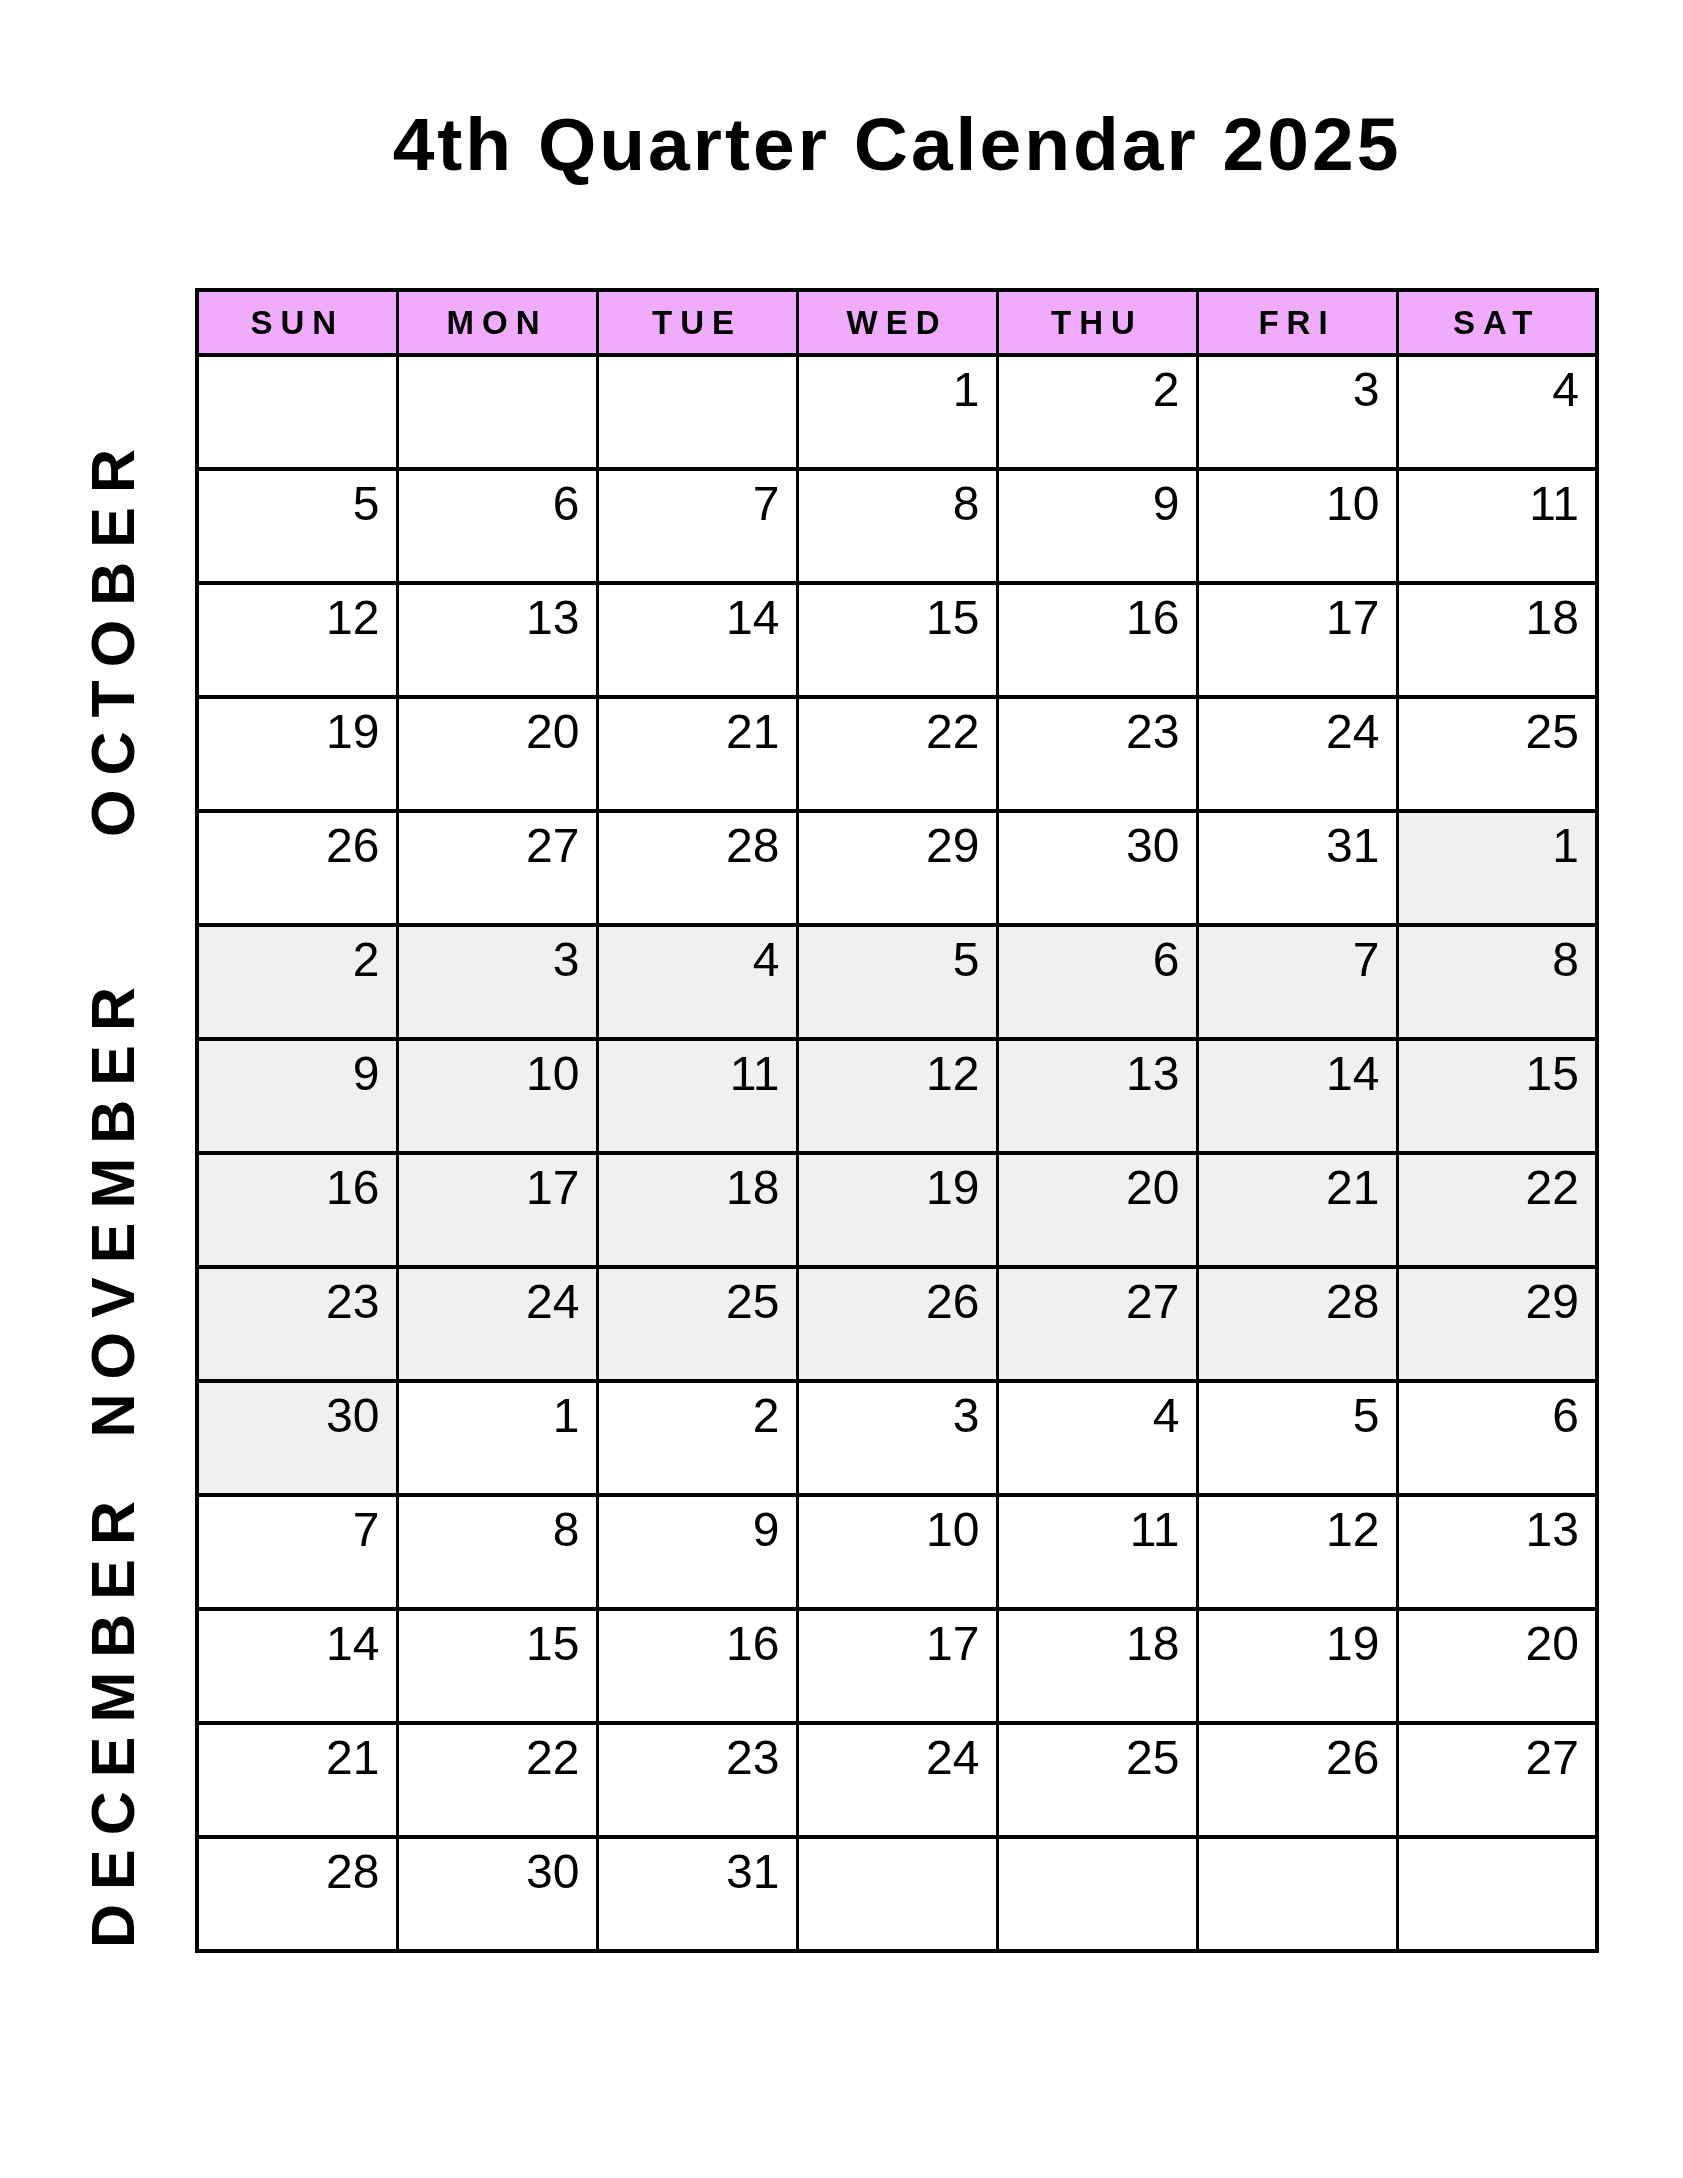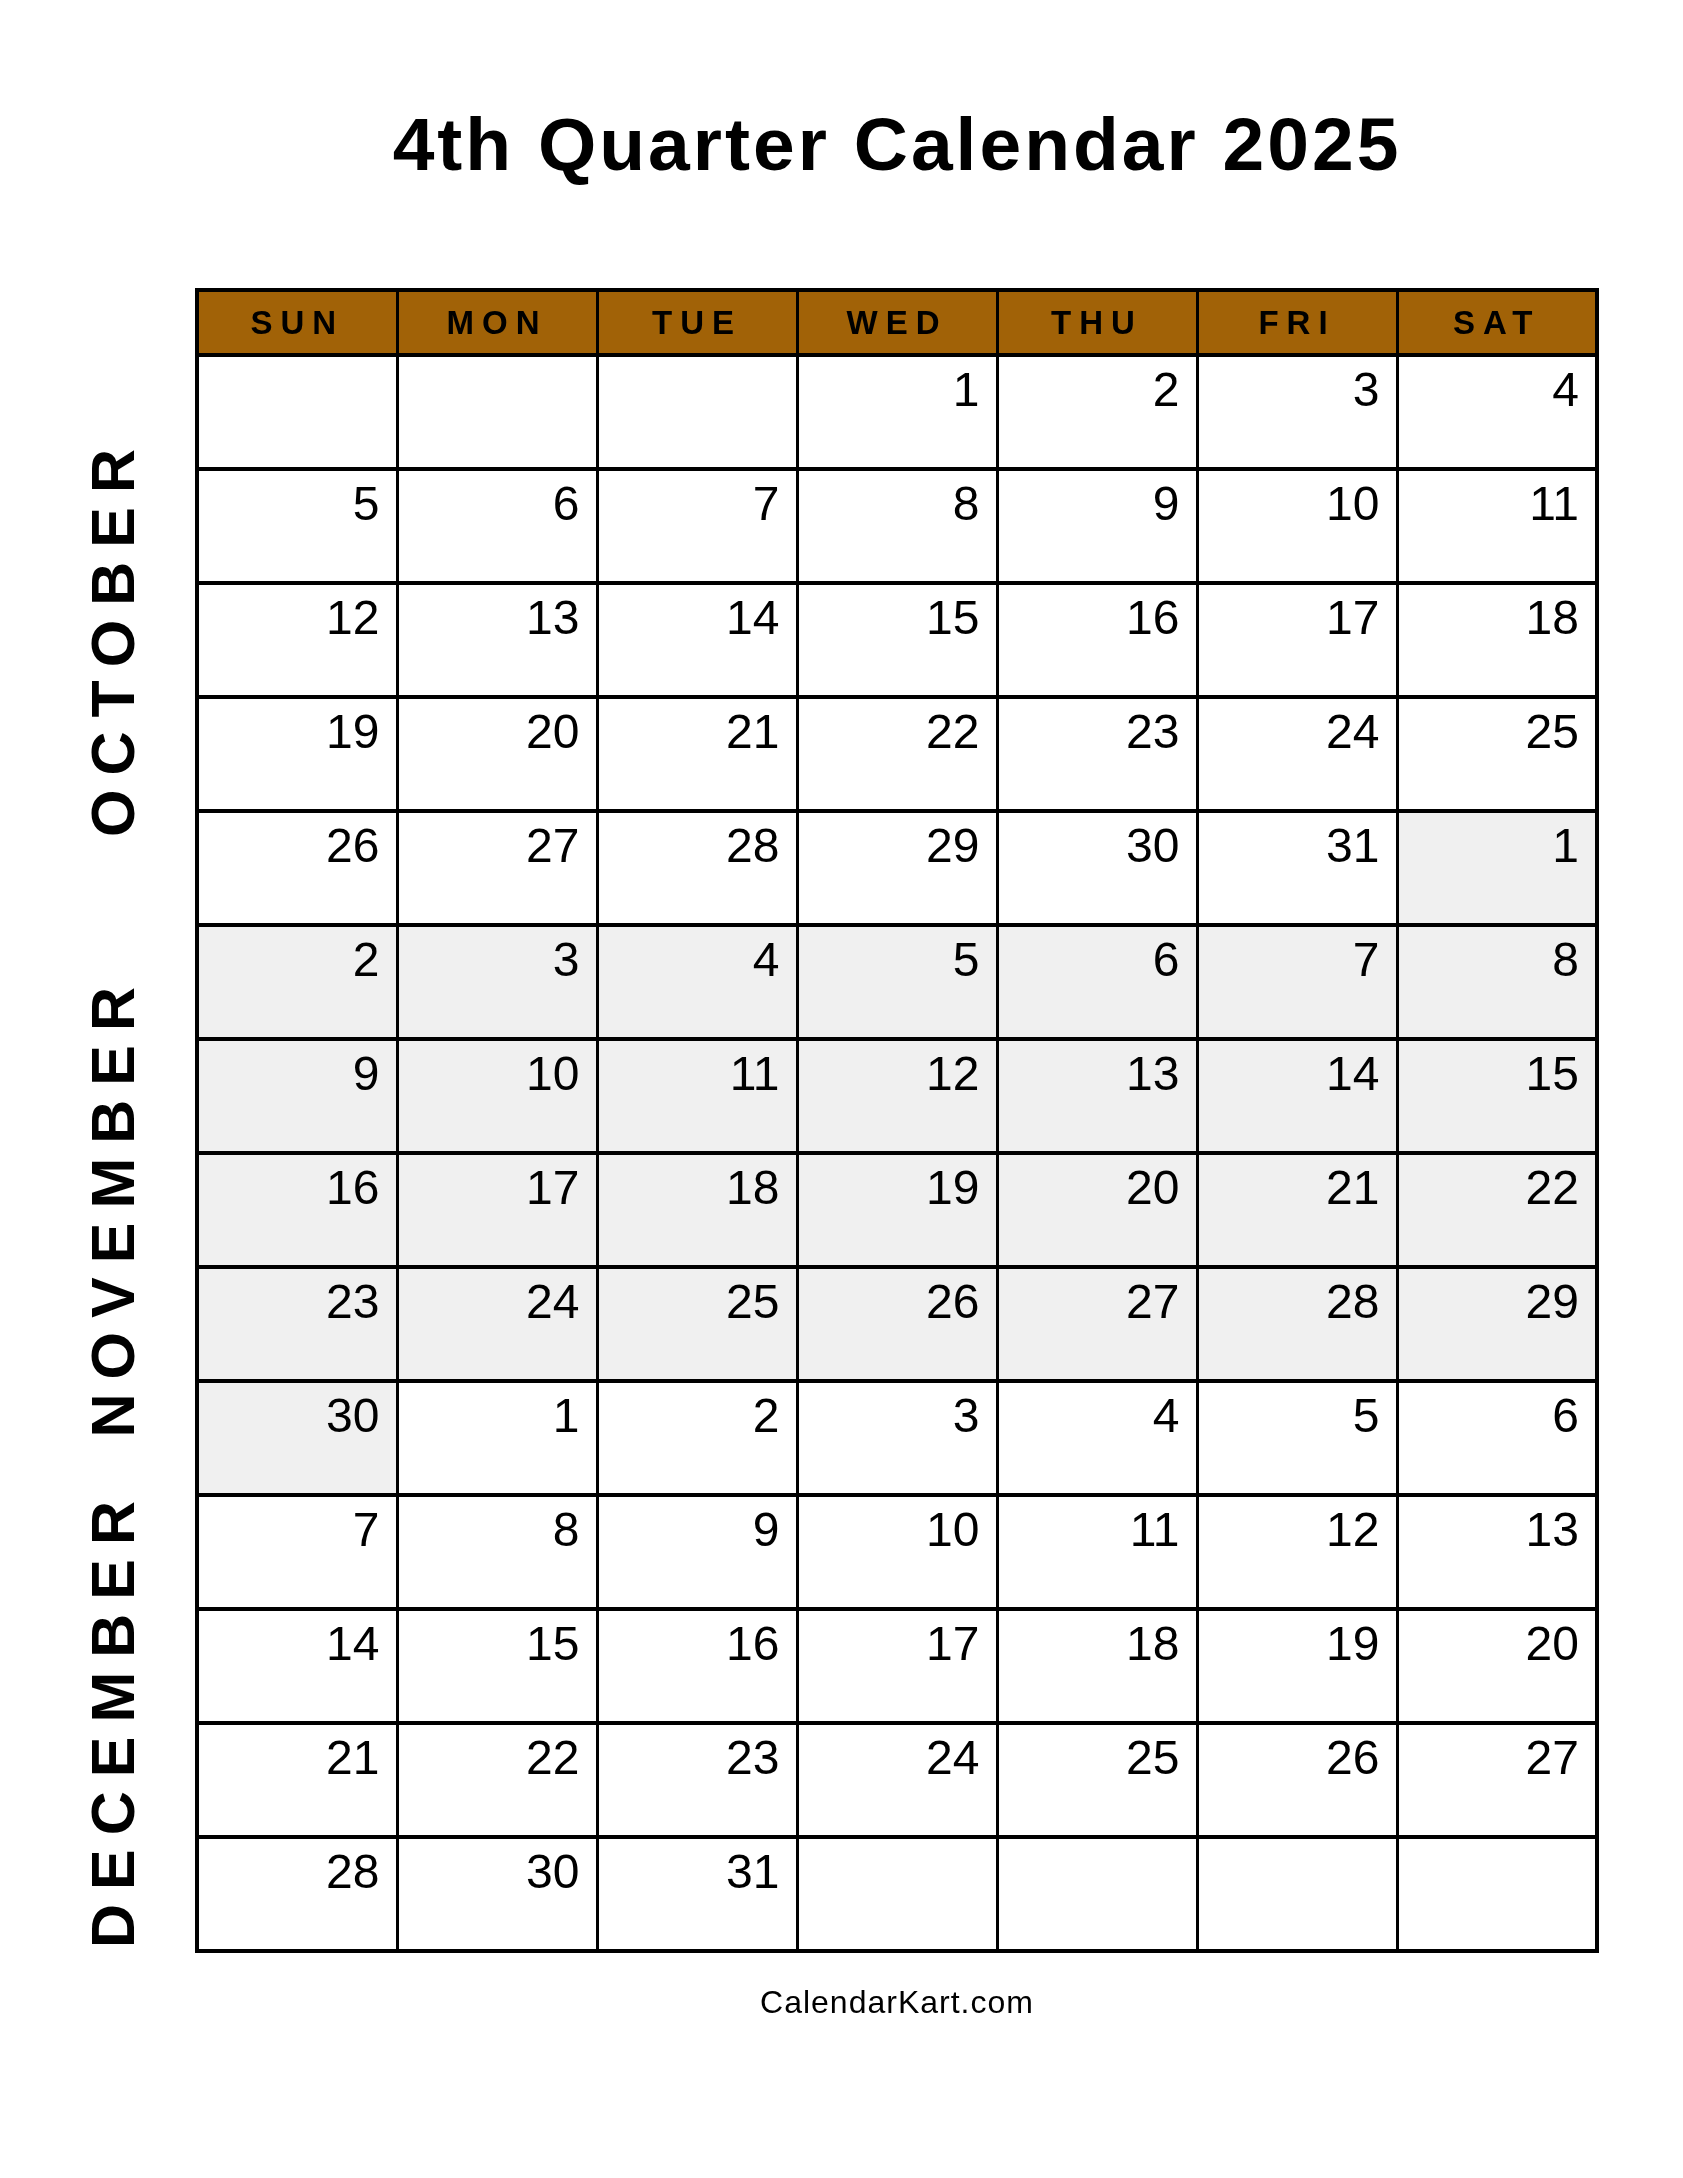--- a/index.html
+++ b/index.html
@@ -60,21 +60,21 @@
   table.calendar th {
     height: 59px;
     border: 3px solid var(--border-color, #000);
     border-top-width: 4px;
     border-bottom-width: 4px;
     font-size: 33px;
     font-weight: bold;
     letter-spacing: 8px;
     text-align: center;
     vertical-align: middle;
-    background: #a16207;
+    background: #f0abfc;
   }
   table.calendar td {
     height: 114px;
     box-sizing: border-box;
     border: 3px solid var(--border-color, #000);
     border-top-width: 4px;
     border-bottom-width: 4px;
     font-size: 48px;
     line-height: 1.05;
     text-align: right;
@@ -248,16 +248,15 @@
             <td>31</td>
             <td></td>
             <td></td>
             <td></td>
             <td></td>
           </tr>
         </tbody>
     </table>
   </div>
 
-  <div class="footer">CalendarKart.com</div>
 
 </div>
 
 
 </body></html>

